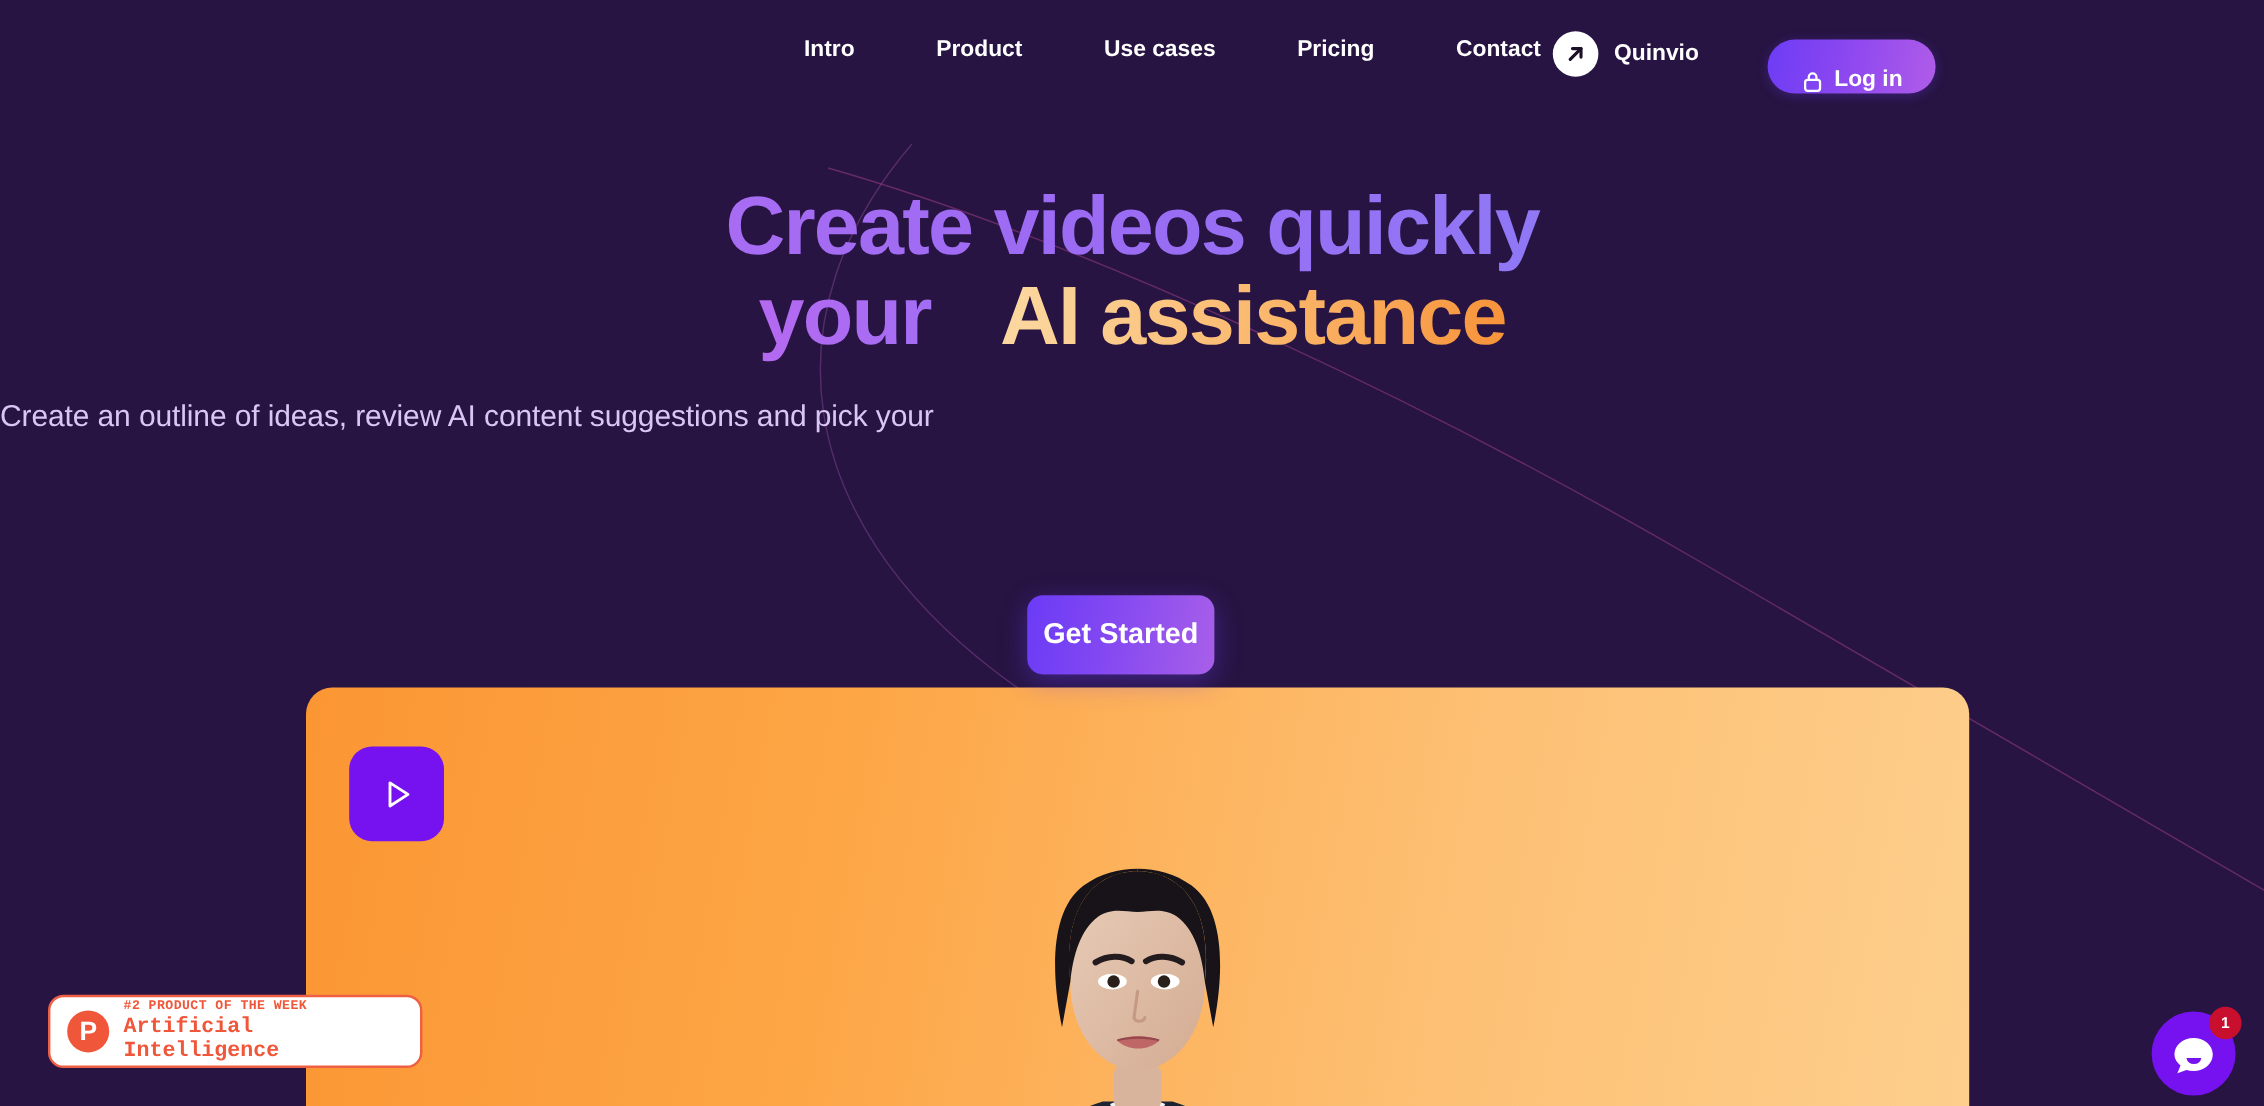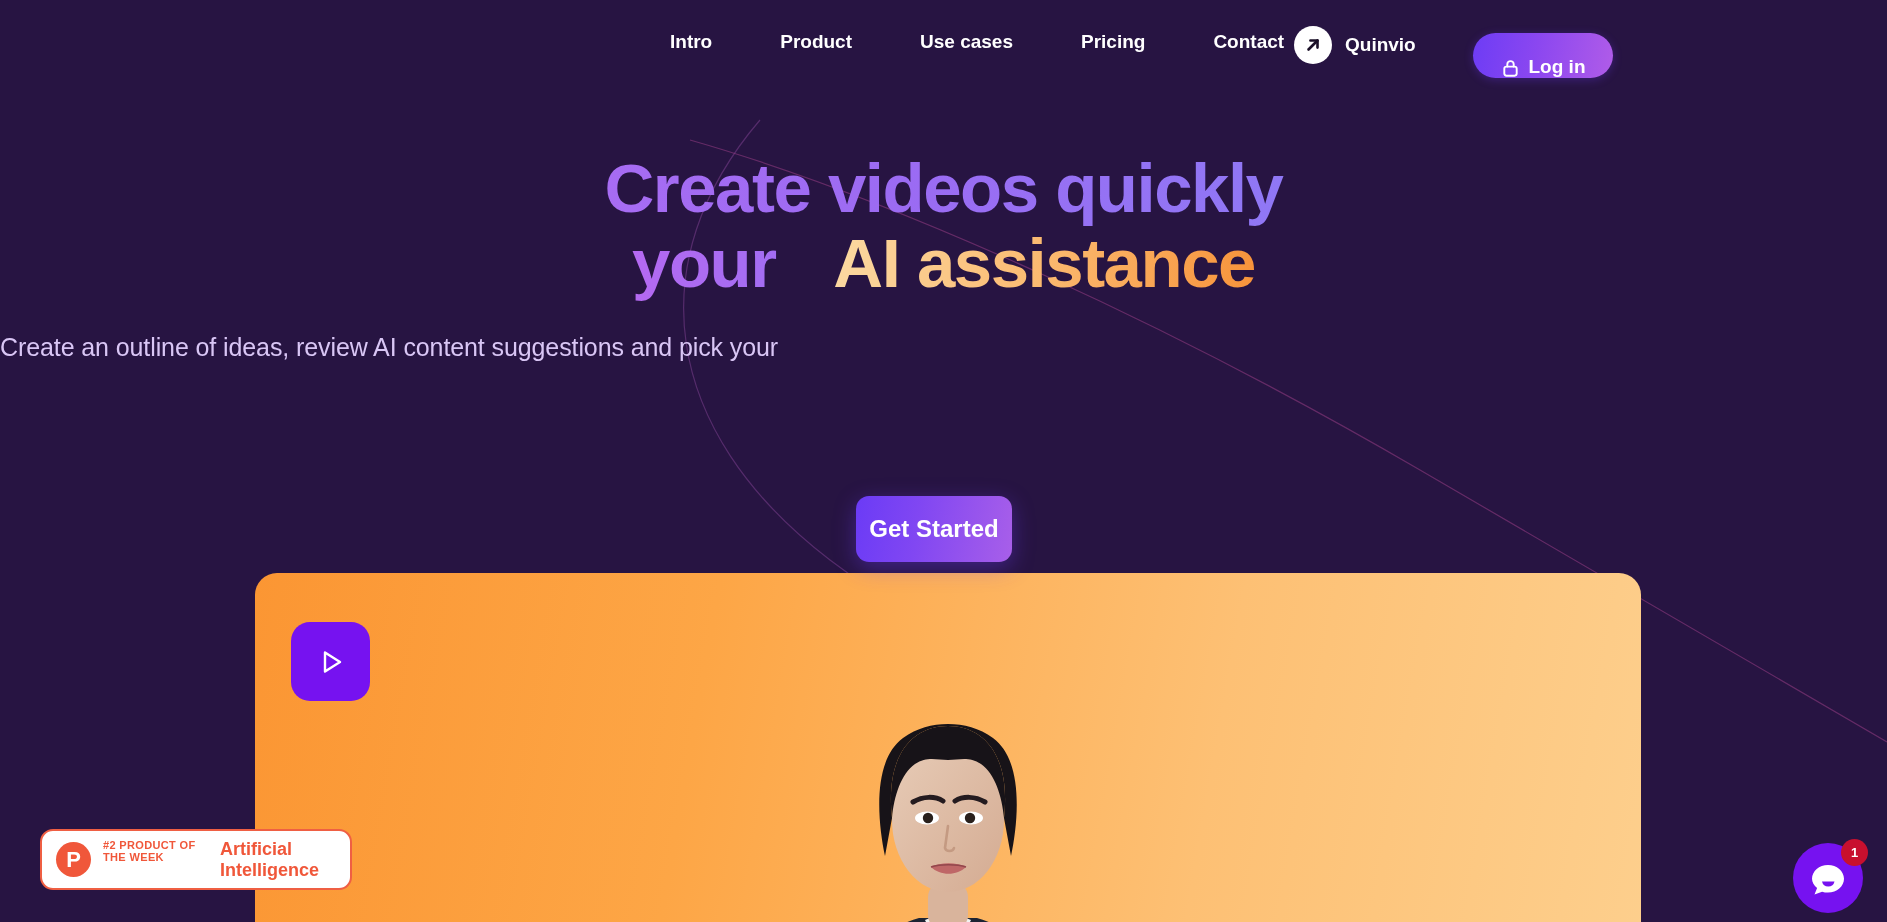--- a/index.html
+++ b/index.html
@@ -179,21 +179,21 @@
   }
   .ph-logo {
     width:35px; height:35px; border-radius:50%;
     background:#f0573a;
     color:#ffffff;
     font-size:22px; font-weight:700;
     display:flex; align-items:center; justify-content:center;
     flex:0 0 auto;
     font-family:"Liberation Sans", sans-serif;
   }
-  .ph-text { display:flex; flex-direction:row; gap:1px; }
+  .ph-text { display:flex; flex-direction:column; gap:1px;font-family:Liberation Mono, monospace; }
   .ph-kicker {
     color:#f0573a; font-size:11px; font-weight:700;
     letter-spacing:.35px; text-transform:uppercase;
   }
   .ph-title { color:#f0573a; font-size:18px; font-weight:700; }
 
   
   .chat-widget {
     position:absolute; left:1793px; top:843px;
     width:70px; height:70px;

